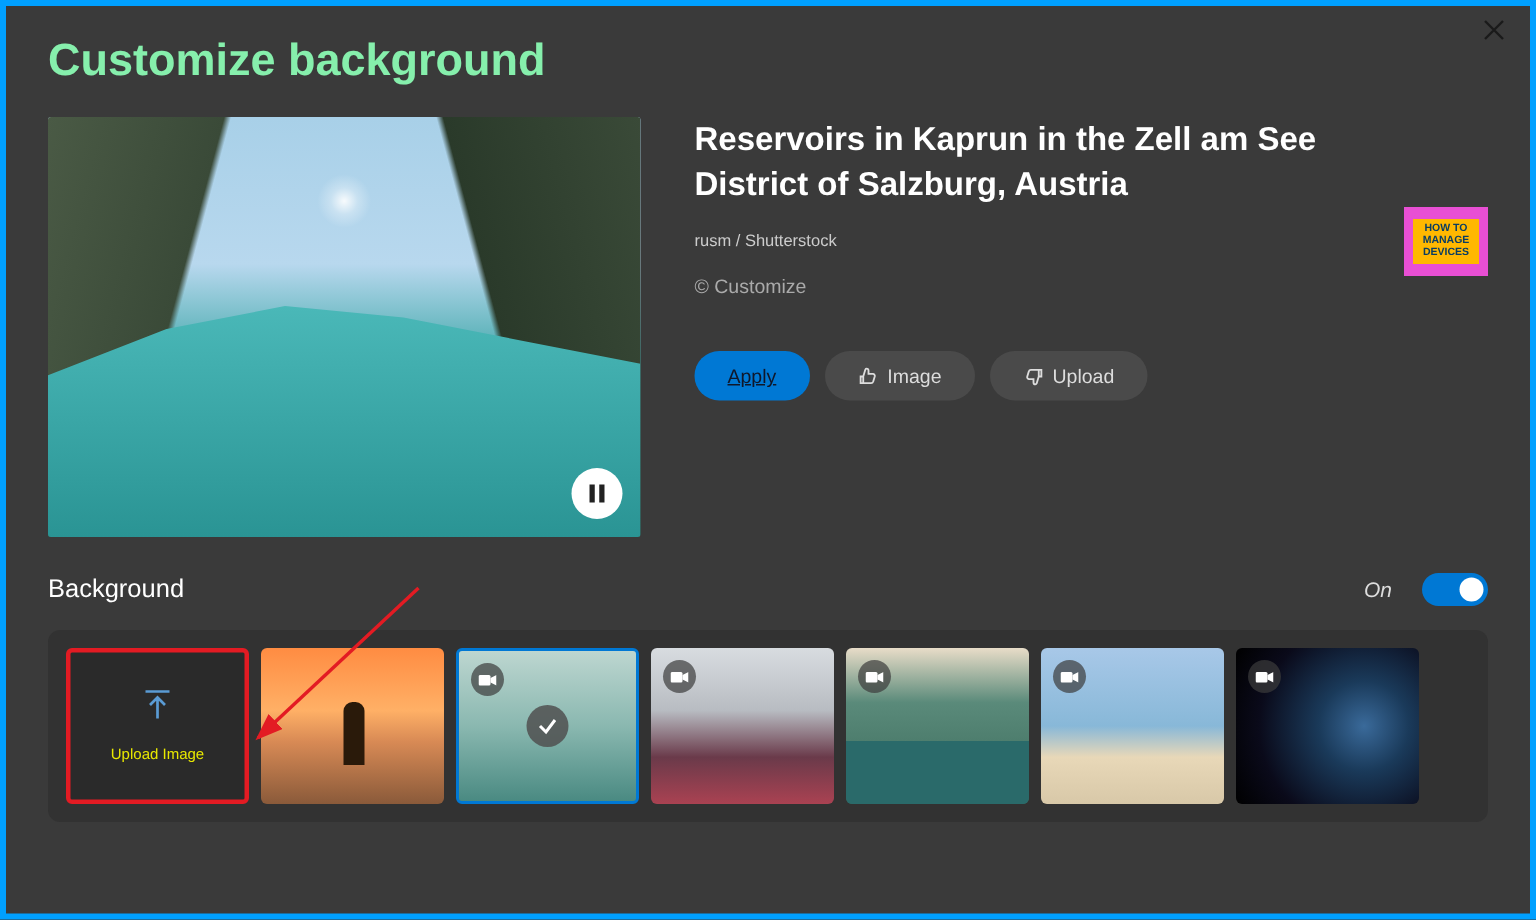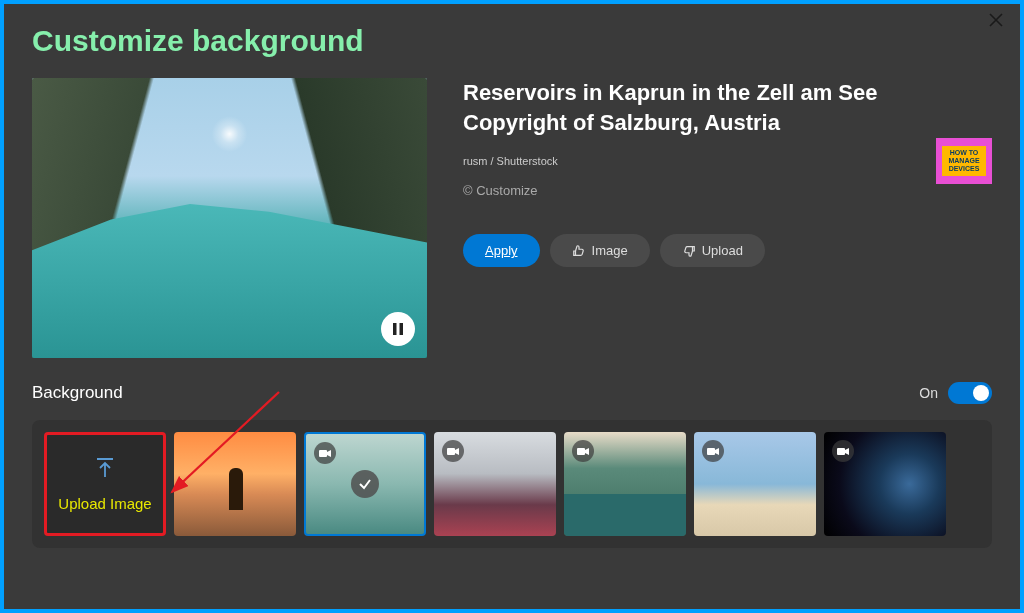--- a/index.html
+++ b/index.html
@@ -127,21 +127,21 @@
       padding: 9px 22px;
       font-size: 13px;
       font-weight: 500;
       cursor: pointer;
       display: flex;
       align-items: center;
       gap: 6px;
     }
     .btn-primary {
       background: #0078d4;
-      color: #ffffff;
+      color: #0f172a;
       text-decoration: underline;
     }
     .btn-secondary {
       background: #4a4a4a;
       color: #ddd;
     }
     .btn svg { width: 14px; height: 14px; }
     .background-header {
       display: flex;
       align-items: center;
@@ -149,21 +149,22 @@
       margin-bottom: 16px;
     }
     .section-title {
       color: #fff;
       font-size: 17px;
       font-weight: 400;
     }
     .toggle-group {
       display: flex;
       align-items: center;
-      gap: 10px;
+      gap: 20px;
+      font-style: italic;
     }
     .toggle-label {
       color: #ddd;
       font-size: 14px;
     }
     .toggle {
       width: 44px;
       height: 22px;
       background: #0078d4;
       border-radius: 11px;
@@ -201,21 +202,21 @@
       display: flex;
       flex-direction: column;
       align-items: center;
       justify-content: center;
       gap: 10px;
     }
     .upload-icon { color: #5a9bd4; }
     .upload-icon svg { width: 20px; height: 24px; }
     .upload-text {
       color: #e8e800;
-      font-size: 15px;
+      font-size: 10px;
     }
     .thumb.selected {
       border: 2px solid #0078d4;
     }
     .video-badge {
       position: absolute;
       top: 8px;
       left: 8px;
       width: 22px;
       height: 22px;
@@ -275,21 +276,21 @@
   <div class="preview-section">
     <div class="preview-image">
       <div class="pause-btn">
         <svg viewBox="0 0 14 14">
             <rect x="2" y="1" width="3.5" height="12" fill="#222"></rect>
             <rect x="8.5" y="1" width="3.5" height="12" fill="#222"></rect>
           </svg>
       </div>
     </div>
     <div class="preview-info">
-      <h2 class="preview-title">Reservoirs in Kaprun in the Zell am See Copyright of Salzburg, Austria</h2>
+      <h2 class="preview-title">Reservoirs in Kaprun in the Zell am See District of Salzburg, Austria</h2>
       <div class="credit">rusm / Shutterstock</div>
       <div class="copyright">© Customize</div>
       <div class="badge">
         <div class="badge-inner">
           <div>HOW TO</div>
           <div>MANAGE</div>
           <div>DEVICES</div>
         </div>
       </div>
       <div class="actions">

